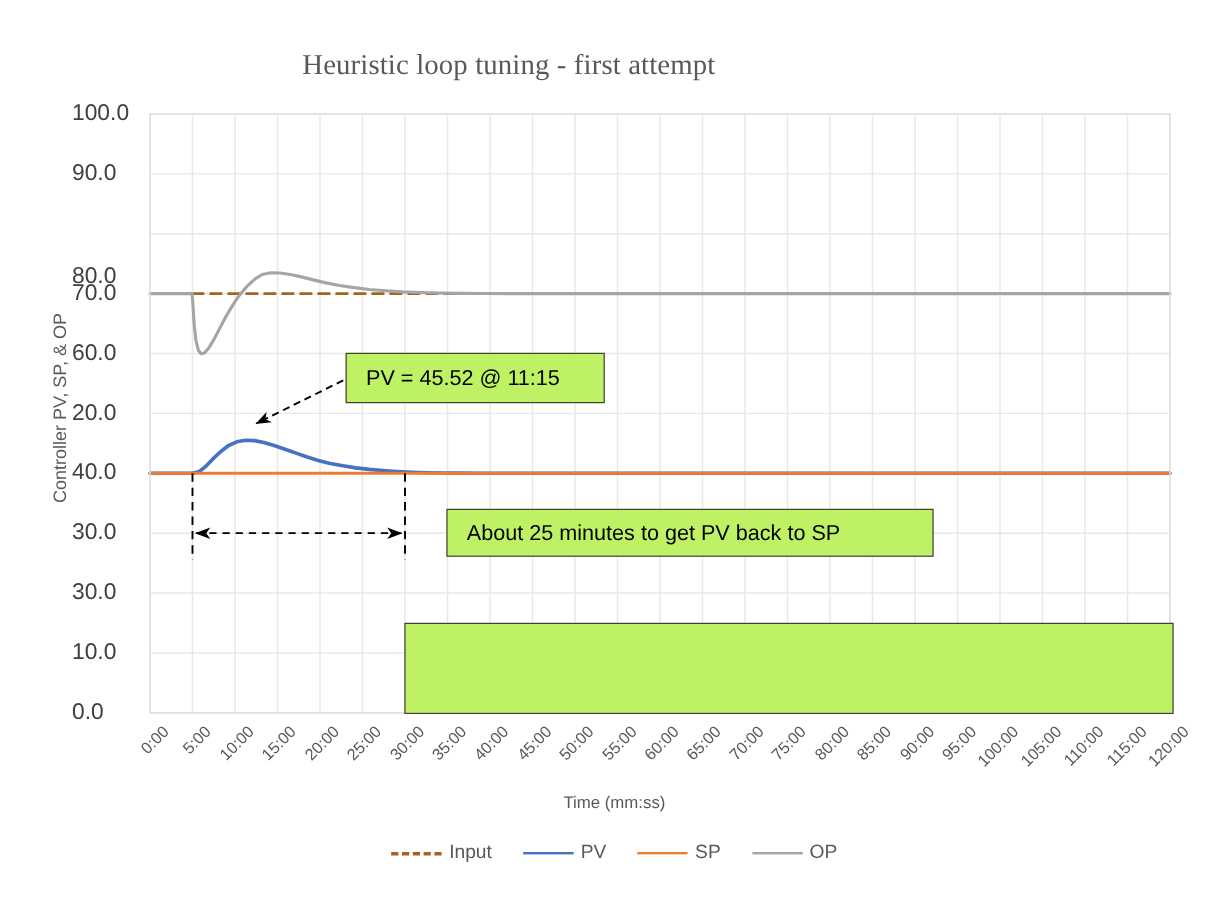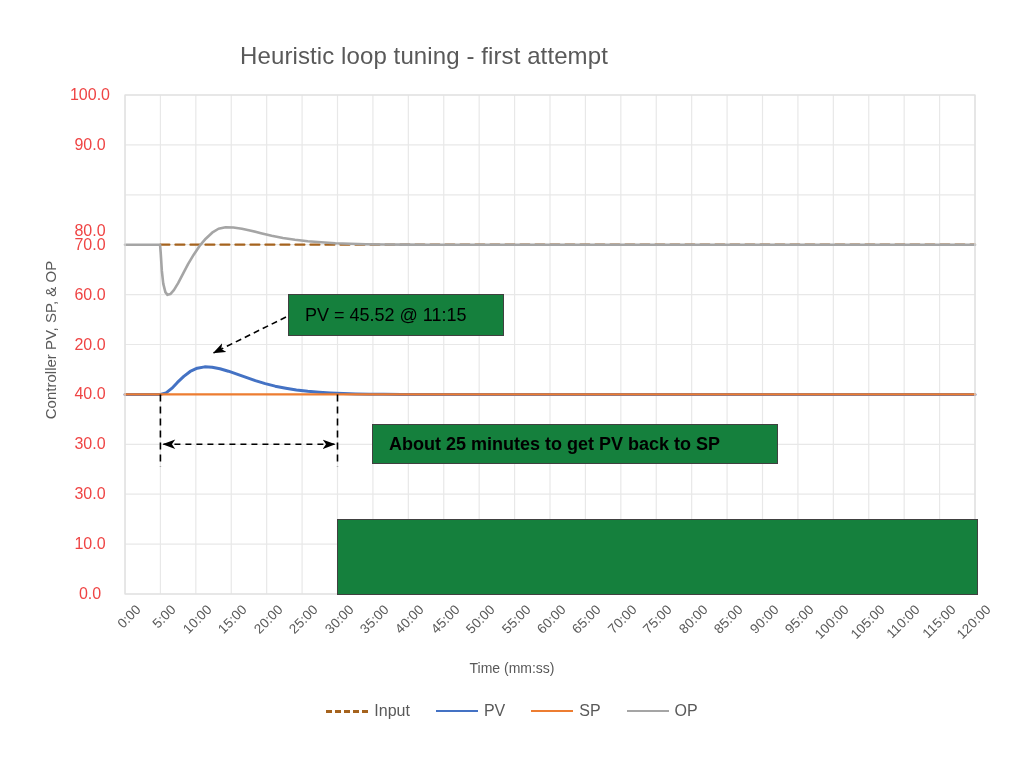--- a/index.html
+++ b/index.html
@@ -21,21 +21,21 @@
     height: 758px;
   }
   .chart-title {
     position: absolute;
     left: 0;
     top: 42px;
     width: 848px;
     text-align: center;
     font-size: 24px;
     color: #595959;
-    font-family: Liberation Sans, sans-serif;
+    font-family: Liberation Serif, serif;
     letter-spacing: 0.1px;
   }
   .y-axis-title {
     position: absolute;
     left: 28px;
     top: 200px;
     width: 280px;
     transform: rotate(-90deg);
     transform-origin: 0 0;
     margin-left: 14px;
@@ -51,23 +51,23 @@
     top: 660px;
     width: 1024px;
     text-align: center;
     font-size: 14px;
     color: #595959;
   }
   .y-tick {
     position: absolute;
     right: 0;
     width: 60px;
-    text-align: center;
-    font-size: 16px;
-    color: #ef4444;
+    text-align: left;
+    font-size: 19px;
+    color: #404040;
     transform: translateY(-50%);
   }
   #y-ticks-layer {
     position: absolute;
     left: 65px;
     top: 0;
     width: 55px;
     height: 758px;
   }
   #x-ticks-layer {
@@ -81,21 +81,21 @@
     position: absolute;
     font-size: 13.5px;
     color: #595959;
     white-space: nowrap;
     transform: rotate(-45deg);
     transform-origin: right top;
     text-align: right;
   }
   .anno-box {
     position: absolute;
-    background: #15803d;
+    background: #bef264;
     border: 1.3px solid #404040;
     box-sizing: border-box;
     display: flex;
     align-items: center;
     color: #000000;
     font-family: "Liberation Sans", sans-serif;
   }
   #anno-pv {
     left: 288px;
     top: 294px;
@@ -104,21 +104,20 @@
     font-size: 18px;
     padding-left: 16px;
   }
   #anno-time {
     left: 372px;
     top: 424px;
     width: 406px;
     height: 40px;
     font-size: 18px;
     padding-left: 16px;
-    font-weight: bold;
   }
   #anno-params {
     left: 337px;
     top: 519px;
     width: 641px;
     height: 76px;
     font-size: 18px;
     padding-left: 14px;
     display: block;
     padding-top: 9px;

